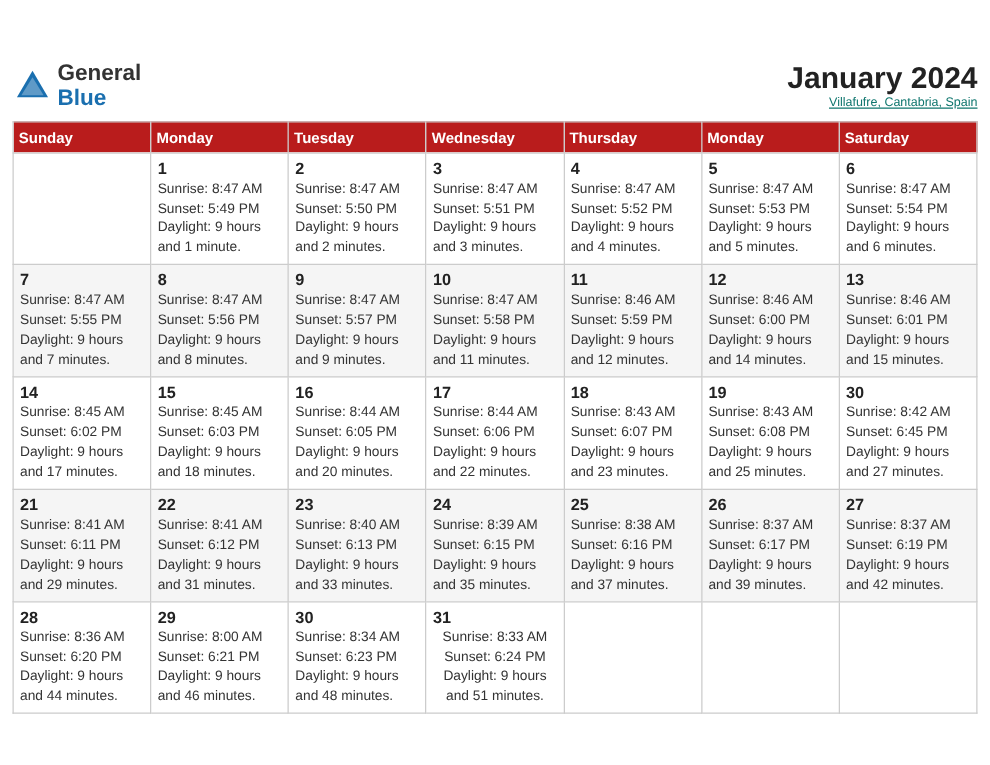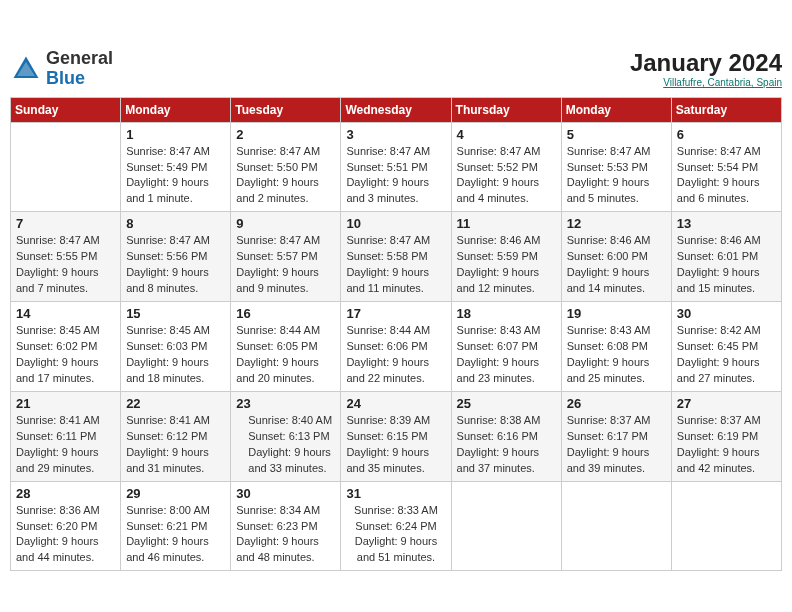--- a/index.html
+++ b/index.html
@@ -274,21 +274,21 @@
         </td>
         <td>
           <span class="day-num">22</span>
           <div class="day-detail" style="white-space: pre-line;">Sunrise: 8:41 AM
 Sunset: 6:12 PM
 Daylight: 9 hours
 and 31 minutes.</div>
         </td>
         <td>
           <span class="day-num">23</span>
-          <div class="day-detail" style="white-space: pre-line; margin-left: 12px;">Sunrise: 8:40 AM
+          <div class="day-detail" style="white-space: pre-line;">Sunrise: 8:40 AM
 Sunset: 6:13 PM
 Daylight: 9 hours
 and 33 minutes.</div>
         </td>
         <td>
           <span class="day-num">24</span>
           <div class="day-detail" style="white-space: pre-line;">Sunrise: 8:39 AM
 Sunset: 6:15 PM
 Daylight: 9 hours
 and 35 minutes.</div>

